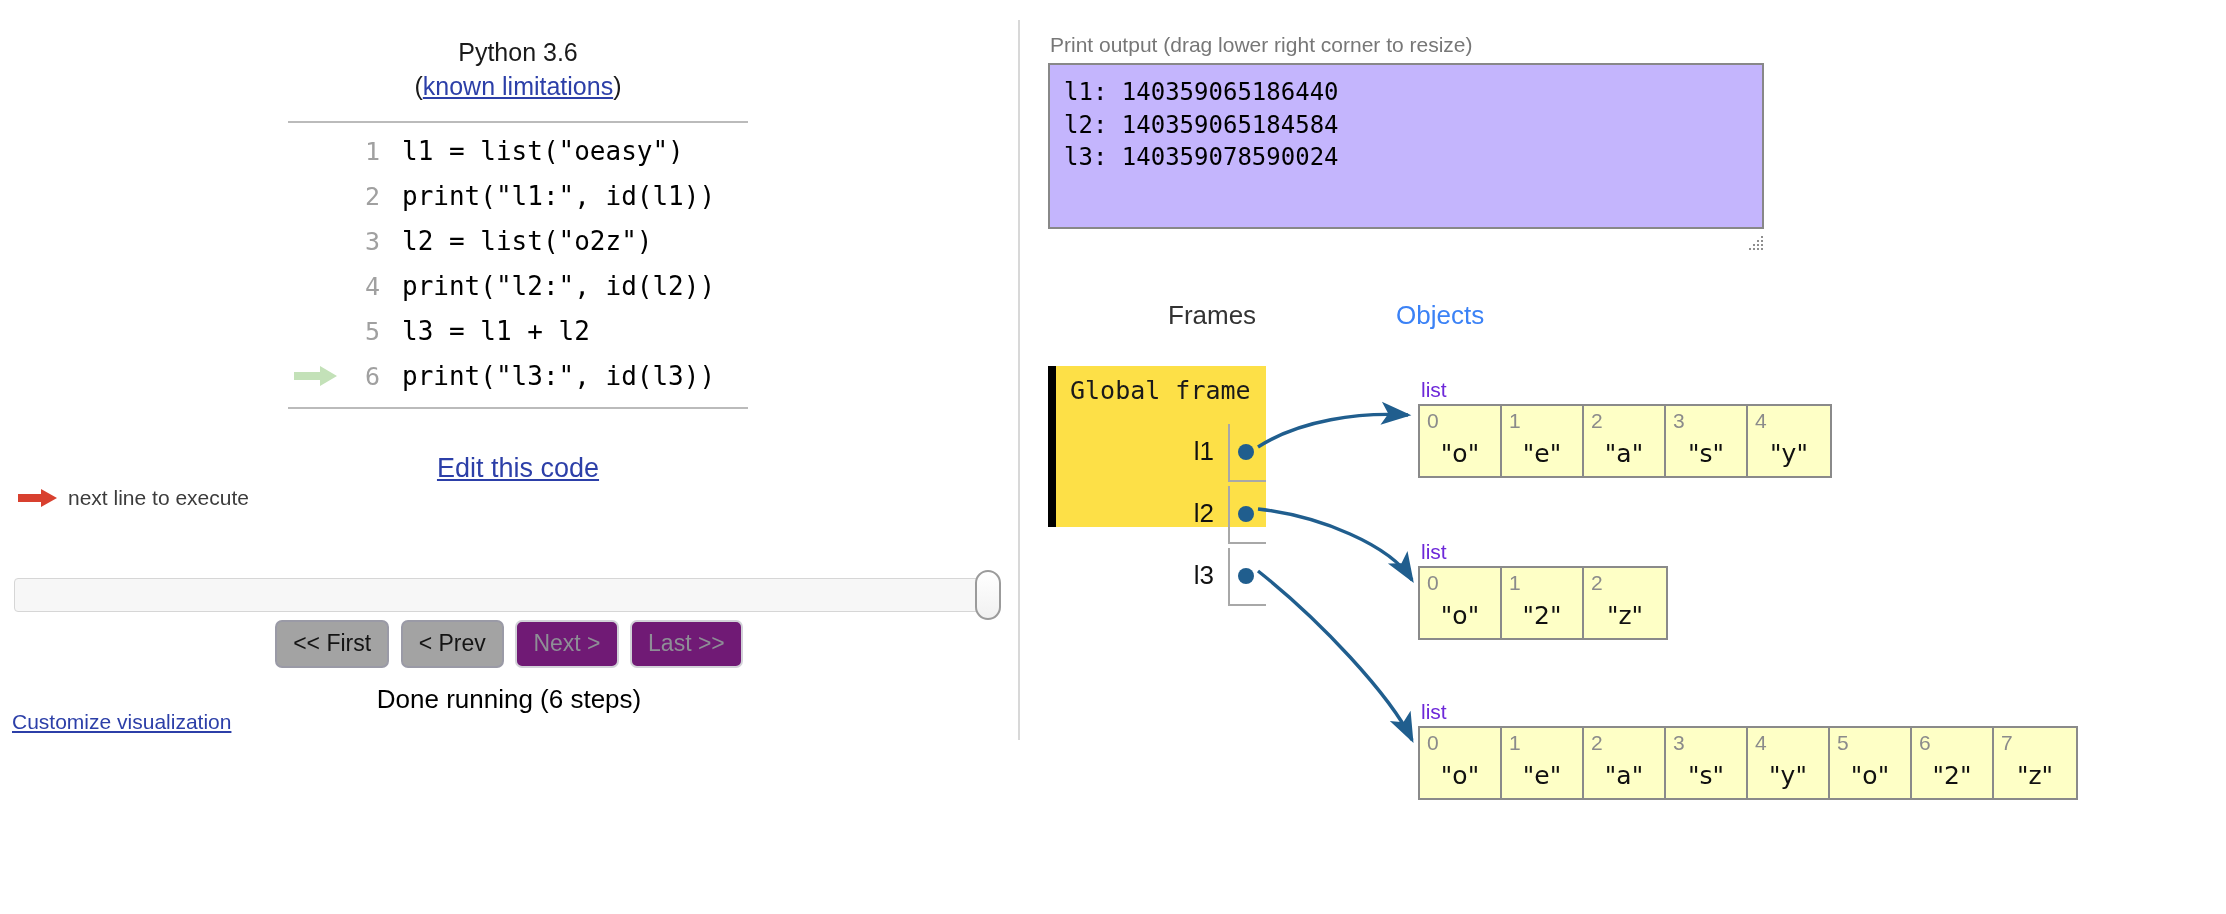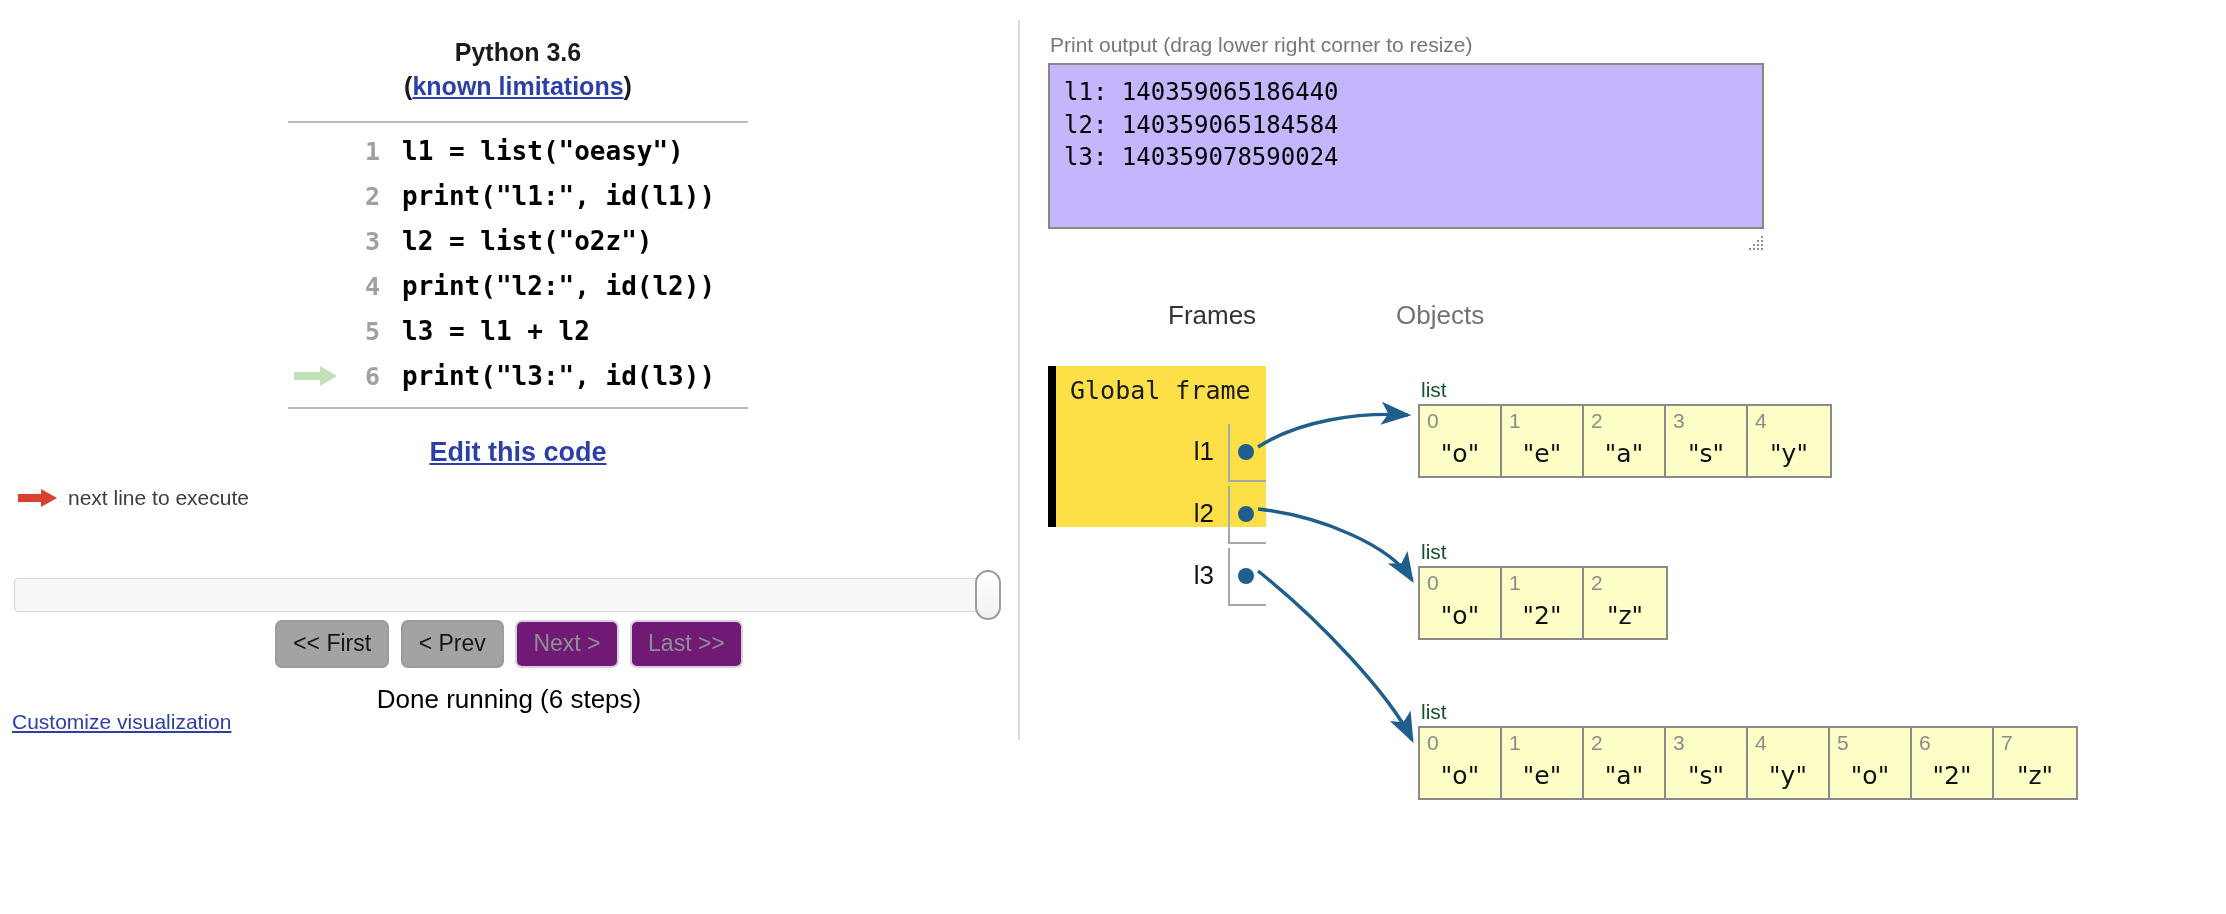--- a/index.html
+++ b/index.html
@@ -32,21 +32,20 @@
     left: 1018px; top: 20px;
     width: 2px; height: 720px;
     background: #d8d8d8;
   }
 
   
   #code-column {
     position: absolute;
     left: 288px; top: 36px;
     width: 460px;
-    font-weight: bold;
   }
   #py-version {
     text-align: center;
     font-size: 25px;
     color: #1a1a1a;
     line-height: 1.35;
   }
   #py-version .sub { display: block; }
   a.link {
     color: #2c3fa8;
@@ -83,21 +82,21 @@
     font-family: "DejaVu Sans Mono", monospace;
     font-size: 25px;
   }
   .codetext {
     padding-left: 22px;
     color: #000;
   }
   .exec-arrow svg { display: block; }
 
   #edit-code-wrap {
-    margin-top: 28px;
+    margin-top: 44px;
     text-align: center;
   }
   #edit-code-link {
     font-size: 27px;
     color: #2c3fa8;
     text-decoration: underline;
   }
 
   
   #legend {
@@ -213,21 +212,21 @@
   #frames-heading {
     position: absolute;
     left: 1168px; top: 300px;
     font-size: 26px;
     color: #333333;
   }
   #objects-heading {
     position: absolute;
     left: 1396px; top: 300px;
     font-size: 26px;
-    color: #737373;
+    color: #3b82f6;
   }
 
   #global-frame {
     position: absolute;
     left: 1048px; top: 366px;
     width: 218px;
     height: 161px;
     background: #fde047;
     border-left: 8px solid #000000;
     box-sizing: border-box;
@@ -272,21 +271,21 @@
     border-radius: 50%;
     background: #205e8e;
   }
 
   
   .obj {
     position: absolute;
   }
   .obj-type {
     font-size: 21px;
-    color: #14532d;
+    color: #6d28d9;
     margin-bottom: 2px;
     padding-left: 3px;
   }
   .obj-cells {
     display: flex;
     border: 2px solid #8a8a8a;
     background: #feffc6;
     box-sizing: border-box;
   }
   .cell {

